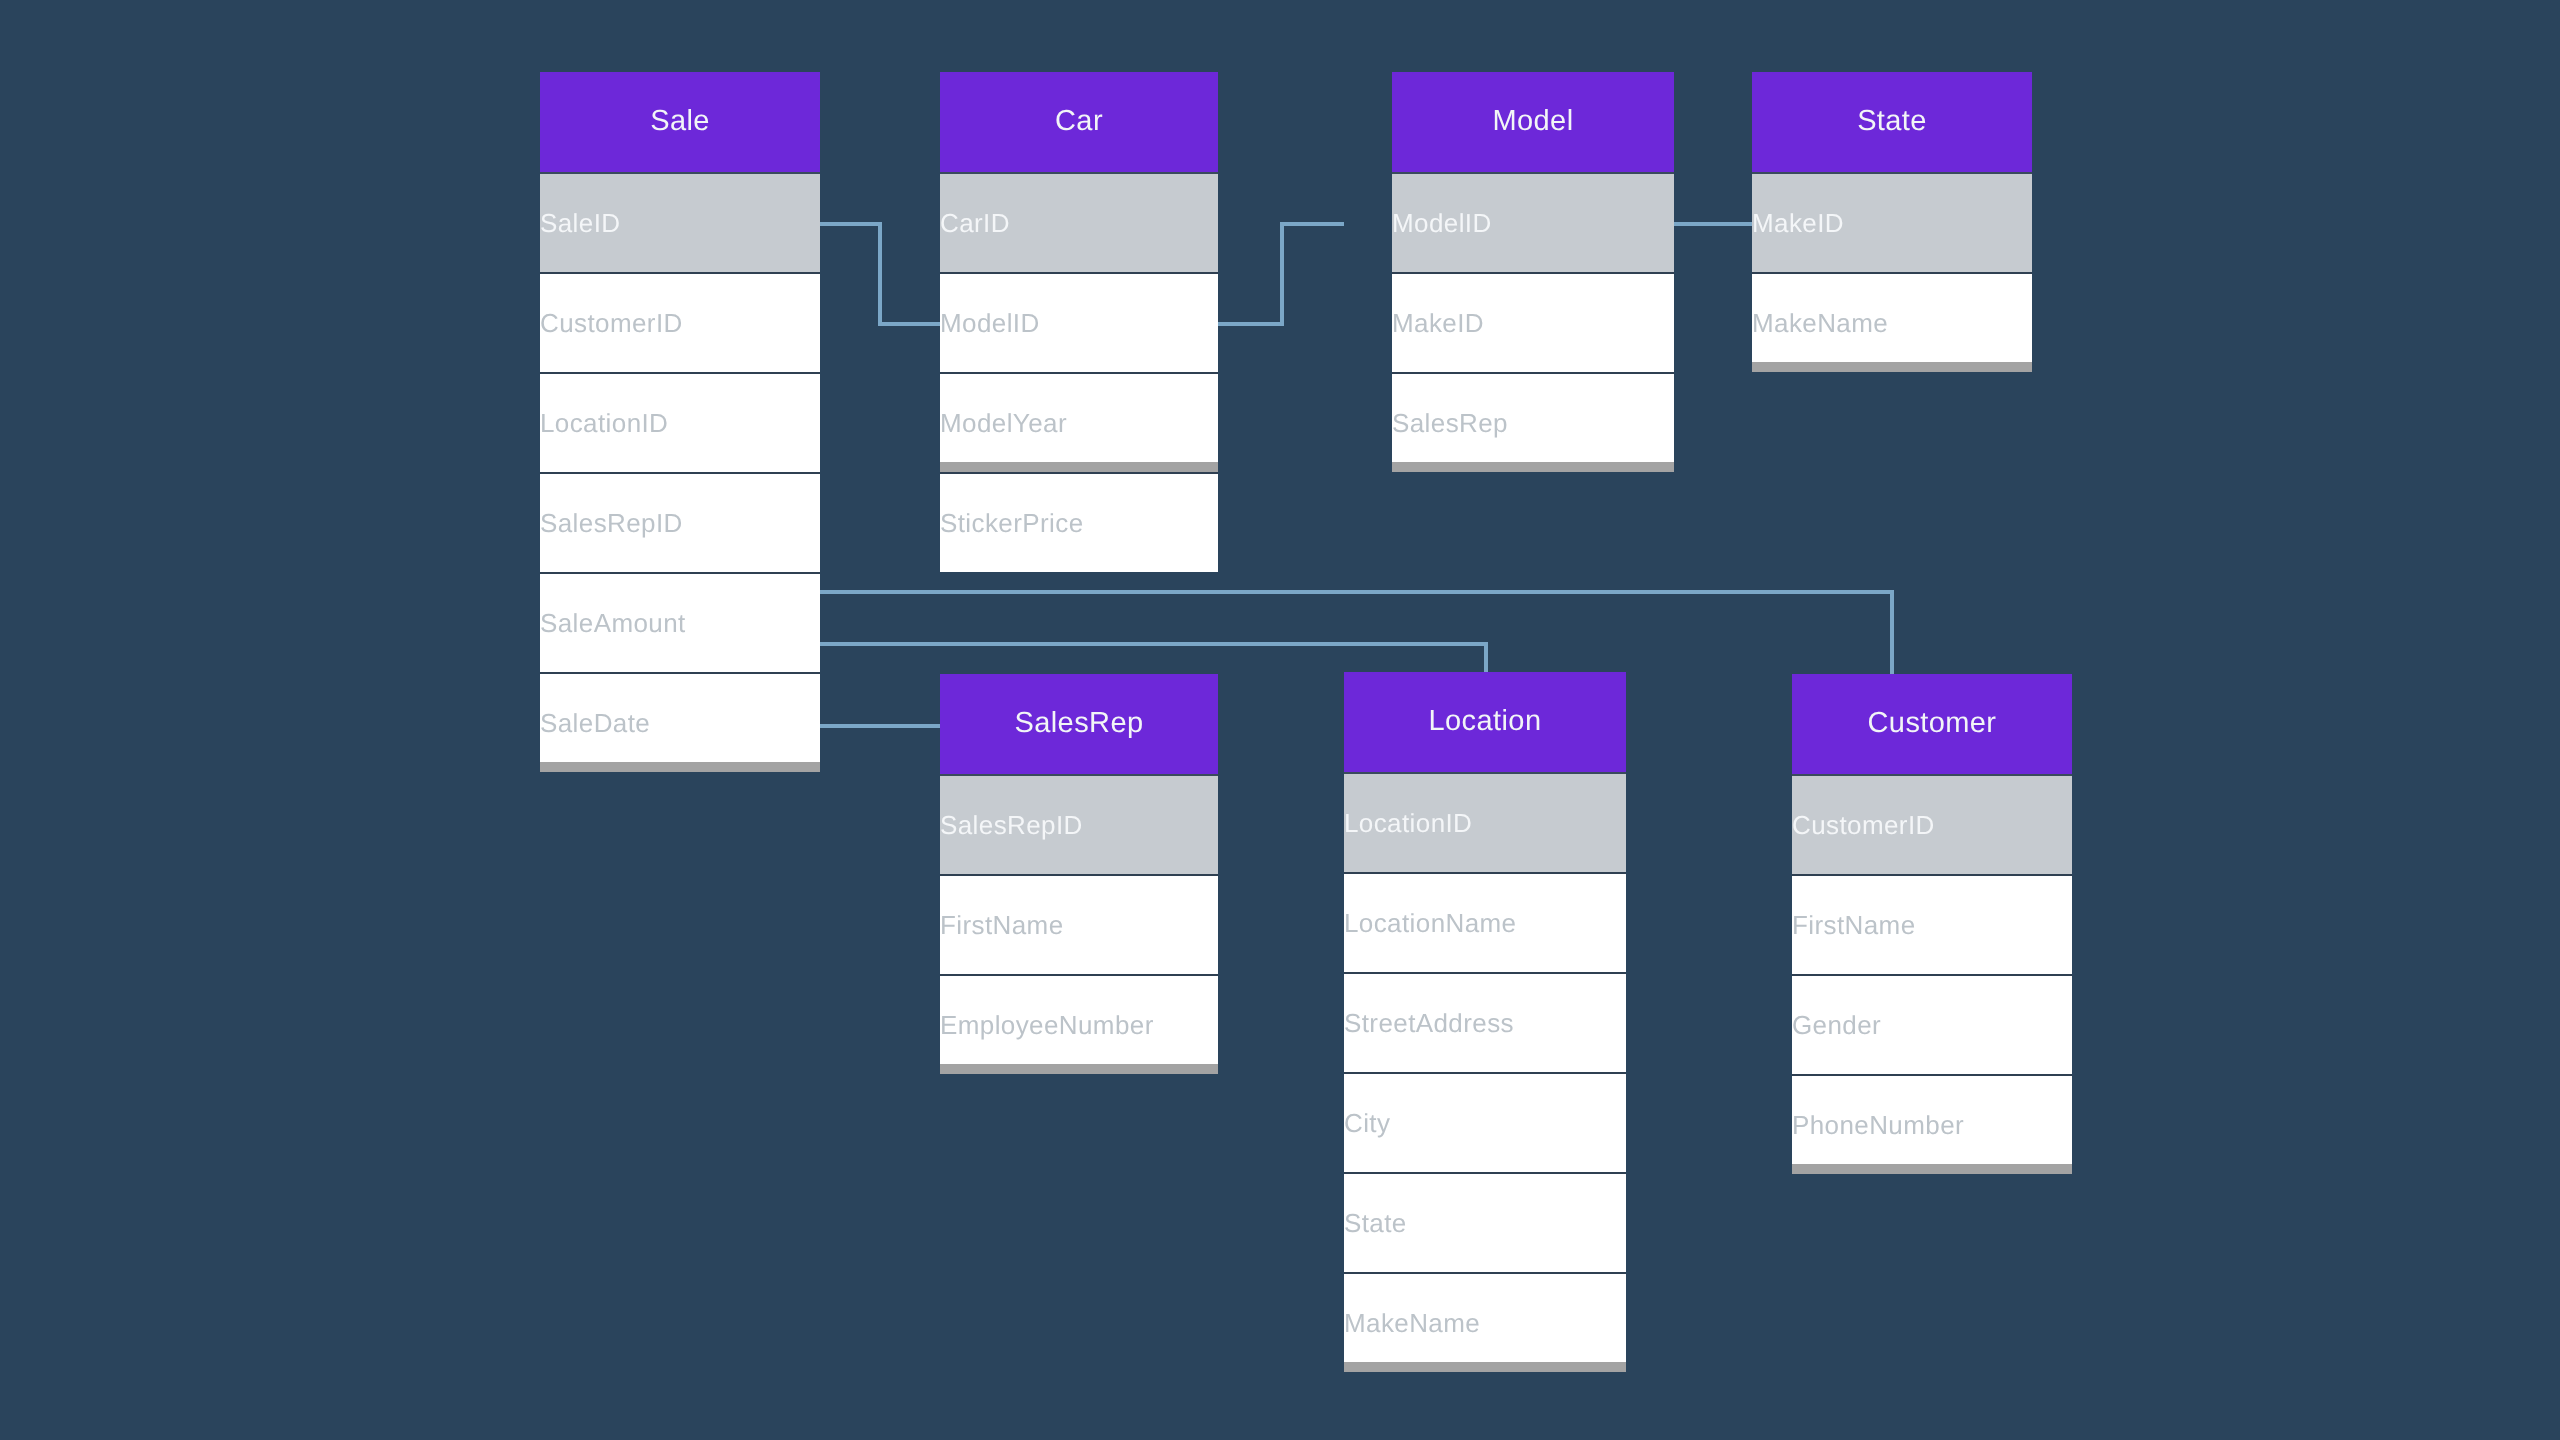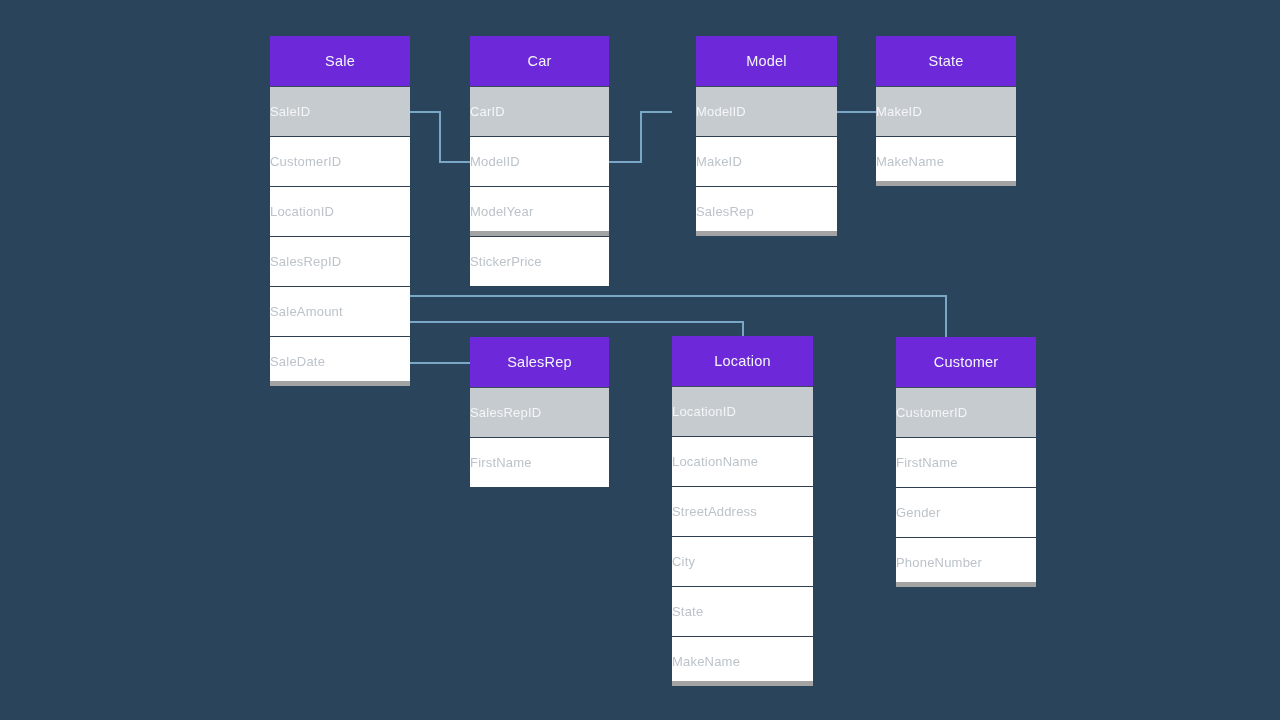--- a/index.html
+++ b/index.html
@@ -100,20 +100,21 @@
       </div>
       <div class="entity" style="left: 876px; top: 36px; width: 140px;">
         <div class="entity-header">State</div>
         <div class="field pk">MakeID</div>
         <div class="field last">MakeName</div>
       </div>
       <div class="entity" style="left: 470px; top: 337px; width: 139px;">
         <div class="entity-header">SalesRep</div>
         <div class="field pk">SalesRepID</div>
         <div class="field">FirstName</div>
+        <div class="field last">EmployeeNumber</div>
       </div>
       <div class="entity" style="left: 672px; top: 336px; width: 141px;">
         <div class="entity-header">Location</div>
         <div class="field pk">LocationID</div>
         <div class="field">LocationName</div>
         <div class="field">StreetAddress</div>
         <div class="field">City</div>
         <div class="field">State</div>
         <div class="field last">MakeName</div>
       </div>

